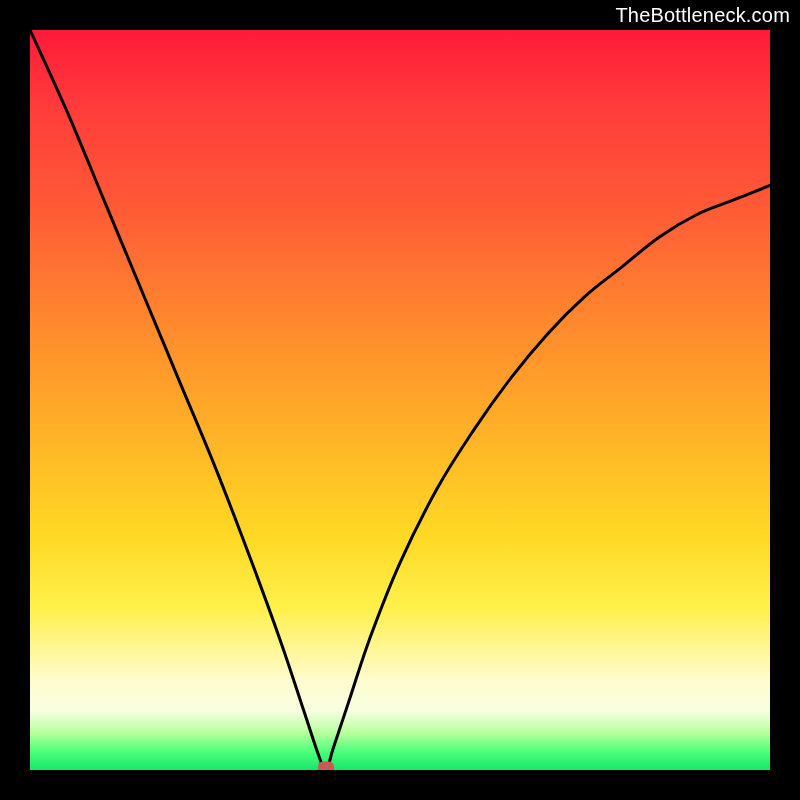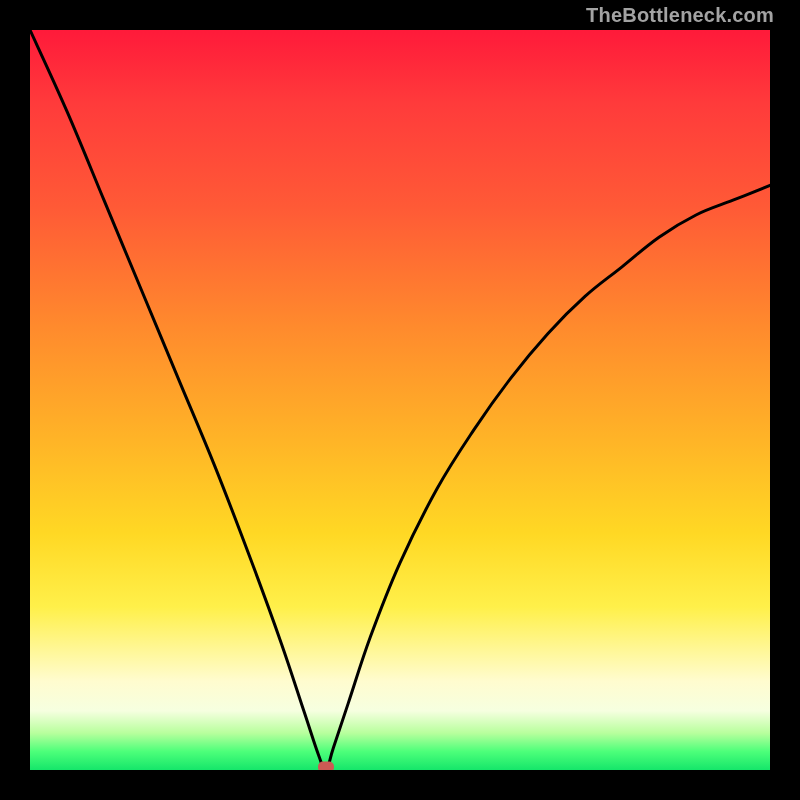--- a/index.html
+++ b/index.html
@@ -61,24 +61,24 @@
     position: absolute;
     width: 16px;
     height: 11px;
     border-radius: 5px;
     background: #cc5a54;
     transform: translate(-50%, -50%);
   }
   .watermark {
     position: absolute;
     top: 4px;
-    right: 26px;
-    color: #a3a3a3;
+    right: 10px;
+    color: #ffffff;
     font-size: 20px;
-    font-weight: 700;
+    font-weight: 400;
     letter-spacing: 0.2px;
     user-select: none;
   }
 </style>
 </head>
 <body>
 
 <div class="frame">
 
   <div class="watermark">TheBottleneck.com</div>

